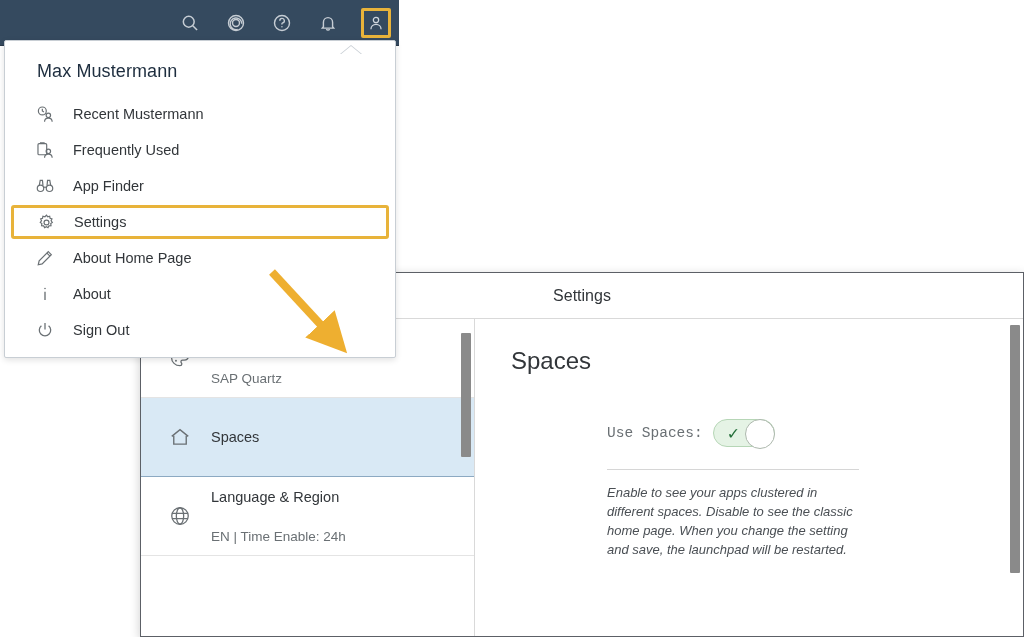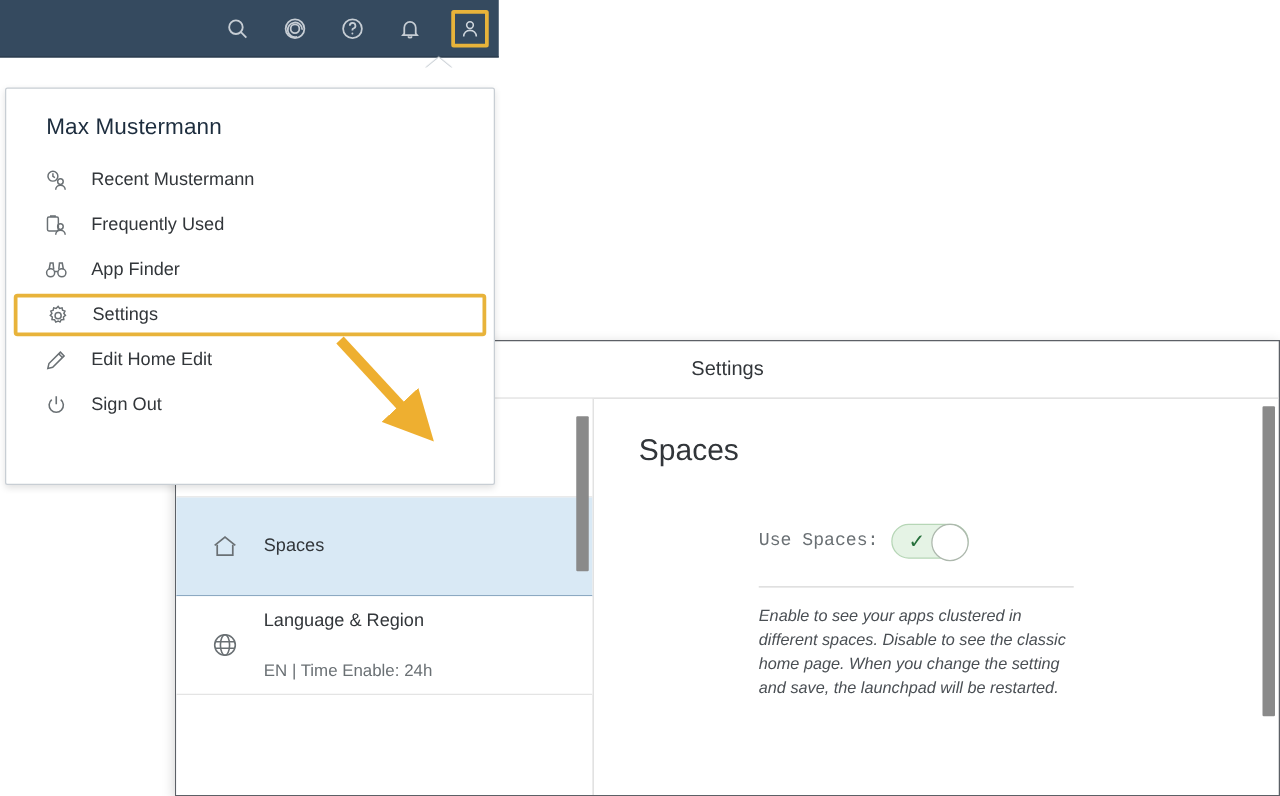--- a/index.html
+++ b/index.html
@@ -36,21 +36,21 @@
   .shell-icon svg { display: block; }
   .shell-icon.avatar {
     width: 30px; height: 30px;
     border: 3px solid #e8b33a;
     border-radius: 2px;
     color: #cfd6dd;
   }
 
   
   .usermenu {
-    position: absolute; left: 4px; top: 70px;
+    position: absolute; left: 4px; top: 40px;
     width: 392px; height: 318px;
     background: #ffffff;
     border: 1px solid #c8ced4;
     border-radius: 2px;
     box-shadow: 0 2px 6px rgba(0,0,0,0.12);
     z-index: 20;
   }
   .usermenu-caret {
     position: absolute; left: 340px; top: 46px;
     width: 0; height: 0;
@@ -352,23 +352,32 @@
         <span>Settings</span>
       </div>
 
       <div class="menu-item">
         <span class="mi-icon">
           <svg width="18" height="18" viewBox="0 0 24 24" fill="none" stroke="currentColor" stroke-width="1.6">
             <path d="M16.4 3.6l4 4L8.2 19.8 3 21l1.2-5.2z"></path>
             <path d="M14.6 5.4l4 4"></path>
           </svg>
         </span>
-        <span>Edit Home Edit</span>
-      </div>
-
+        <span>About Home Page</span>
+      </div>
+
+      <div class="menu-item">
+        <span class="mi-icon">
+          <svg width="18" height="18" viewBox="0 0 24 24" fill="none" stroke="currentColor" stroke-width="1.8">
+            <circle cx="12" cy="4.6" r="1.1" fill="currentColor" stroke="none"></circle>
+            <path d="M12 9v11"></path>
+          </svg>
+        </span>
+        <span>About</span>
+      </div>
 
       <div class="menu-item">
         <span class="mi-icon">
           <svg width="18" height="18" viewBox="0 0 24 24" fill="none" stroke="currentColor" stroke-width="1.7">
             <path d="M7.2 6.2a7.6 7.6 0 1 0 9.6 0"></path>
             <path d="M12 2.6v8.6"></path>
           </svg>
         </span>
         <span>Sign Out</span>
       </div>

